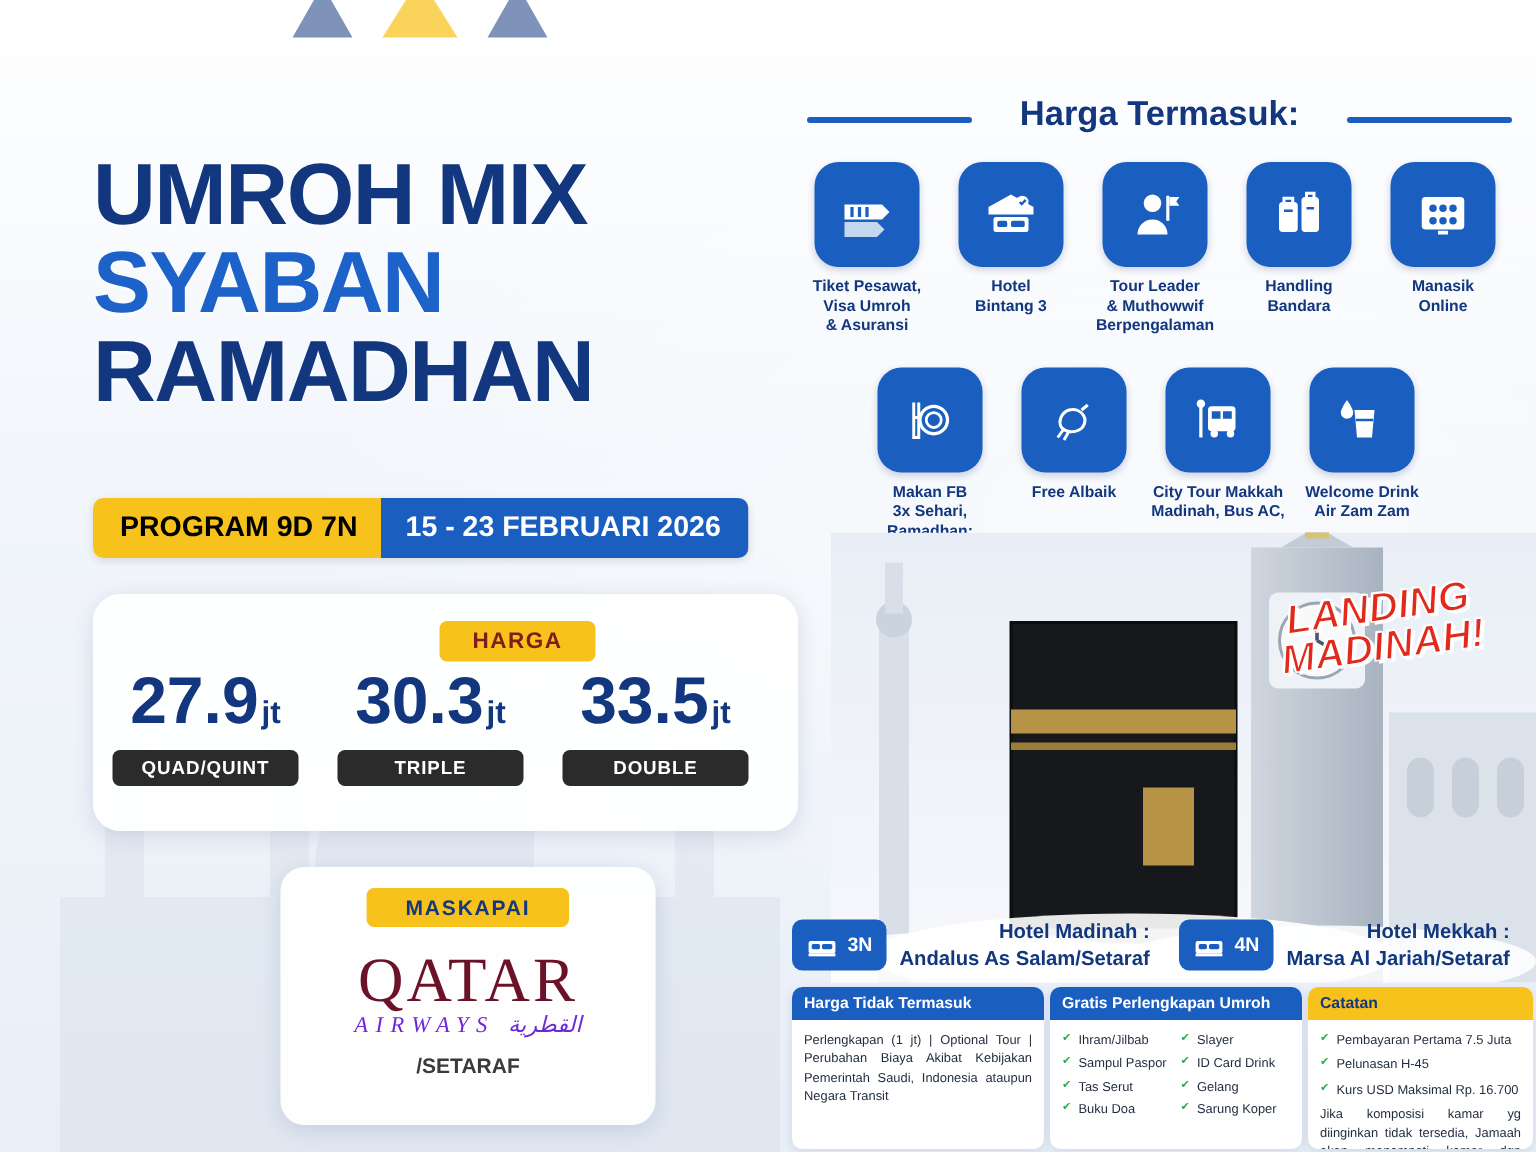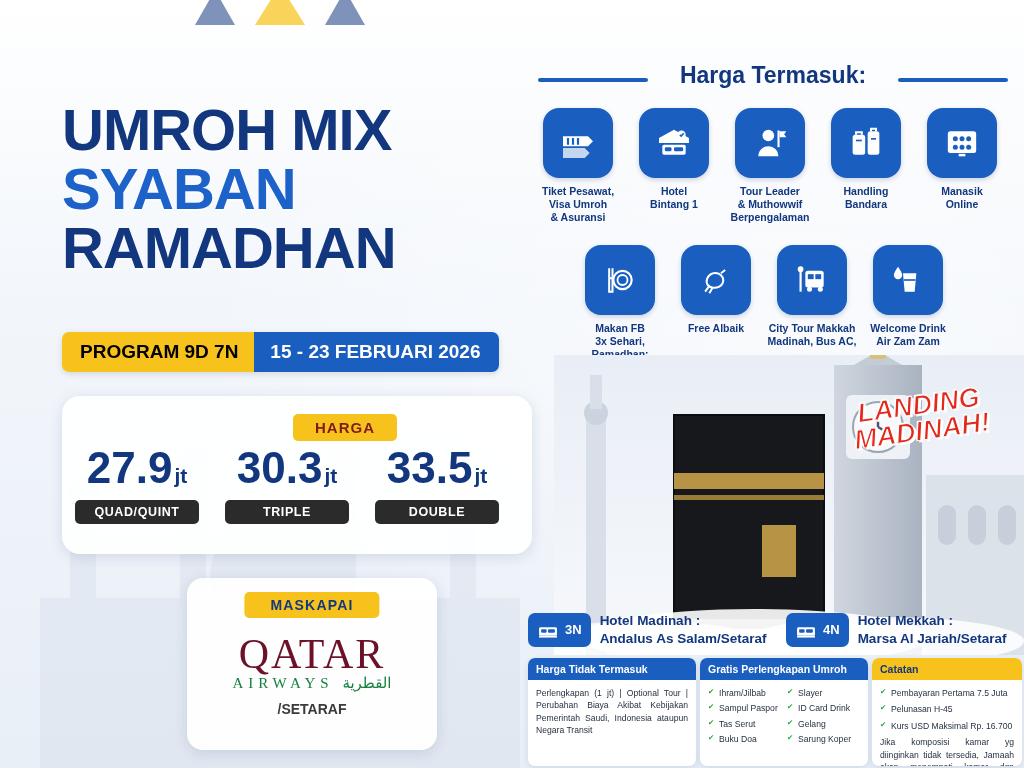--- a/index.html
+++ b/index.html
@@ -79,21 +79,21 @@
     background: rgba(255,255,255,0.95); border-radius: 16px;
     box-shadow: 0 3px 14px rgba(20,50,110,0.13);
   }
   .maskapai-pill {
     position: absolute; left: 50%; transform: translateX(-50%); top: 14px;
     background: #f7c21c; color: #14387f; font-weight: bold; font-size: 14px;
     letter-spacing: 1.2px; padding: 5px 26px; border-radius: 5px;
   }
   .qatar { position: absolute; top: 52px; left: 0; right: 0; text-align: center; }
   .qatar .q1 { font-family: "Liberation Serif", serif; font-size: 42px; color: #6b1229; letter-spacing: 2px; font-weight: normal; }
-  .qatar .q2 { font-family: "Liberation Serif", serif; font-size: 15px; color: #15803d; letter-spacing: 5px; margin-top: -4px; }
+  .qatar .q2 { font-family: "Liberation Serif", serif; font-size: 15px; color: #6d28d9; letter-spacing: 5px; margin-top: -4px; font-style: italic; }
   .qatar .q3 { font-size: 14px; color: #3a3a3a; font-weight: bold; margin-top: 9px; }
 
   
   .inc-title {
     position: absolute; left: 538px; top: 62px; width: 470px;
     text-align: center; color: #12377e; font-size: 23px; font-weight: bold;
   }
   .inc-rule-l, .inc-rule-r {
     position: absolute; top: 78px; height: 4px; background: #1a5fc0; border-radius: 2px;
   }
@@ -124,21 +124,21 @@
     text-align: center; z-index: 5;
   }
   .landing-badge .lb1, .landing-badge .lb2 {
     font-size: 27px; font-weight: bold; color: #e22a1c; line-height: 0.98;
     -webkit-text-stroke: 1px #ffffff;
     text-shadow: 2px 2px 0 #ffffff, -1px -1px 0 #ffffff;
     font-style: italic;
   }
 
   
-  .hotelbar { position: absolute; display: flex; align-items: center; }
+  .hotelbar { position: absolute; display: flex; align-items: center; text-align: right; }
   .hotelbar .badge {
     background: #1a5fc0; color: #fff; border-radius: 7px; padding: 6px 9px;
     display: flex; align-items: center; gap: 6px;
   }
   .hotelbar .badge svg { width: 22px; height: 22px; }
   .hotelbar .badge .n { font-size: 13px; font-weight: bold; }
   .hotelbar .txt { margin-left: 9px; color: #12377e; font-size: 13.5px; font-weight: bold; line-height: 1.3; }
   .hotelbar .txt .t2 { font-weight: bold; }
 
   .hb1 { left: 528px; top: 612px; }
@@ -276,21 +276,21 @@
         <svg viewBox="0 0 48 48">
           <path d="M6 18l18-10 18 10v6H6z" fill="#fff"></path>
           <rect x="10" y="26" width="28" height="12" rx="2" fill="#fff"></rect>
           <rect x="13" y="29" width="8" height="5" rx="1.5" fill="#1a5fc0"></rect>
           <rect x="24" y="29" width="11" height="5" rx="1.5" fill="#1a5fc0"></rect>
           <circle cx="33" cy="14" r="5" fill="#fff"></circle>
           <path d="M31 14l1.6 1.7 3.2-3.4" stroke="#1a5fc0" stroke-width="1.8" fill="none"></path>
         </svg>
       </div>
       <div class="icon-label" style="white-space:pre-line">Hotel
-Bintang 1</div>
+Bintang 3</div>
     </div>
 
     <div class="icon-item">
       <div class="icon-box">
         <svg viewBox="0 0 48 48">
           <circle cx="22" cy="15" r="7" fill="#fff"></circle>
           <path d="M10 40c0-7 5.4-12 12-12s12 5 12 12z" fill="#fff"></path>
           <rect x="33" y="9" width="2.5" height="20" fill="#fff"></rect>
           <path d="M35.5 10h8l-2.5 3.5L43.5 17h-8z" fill="#fff"></path>
         </svg>

